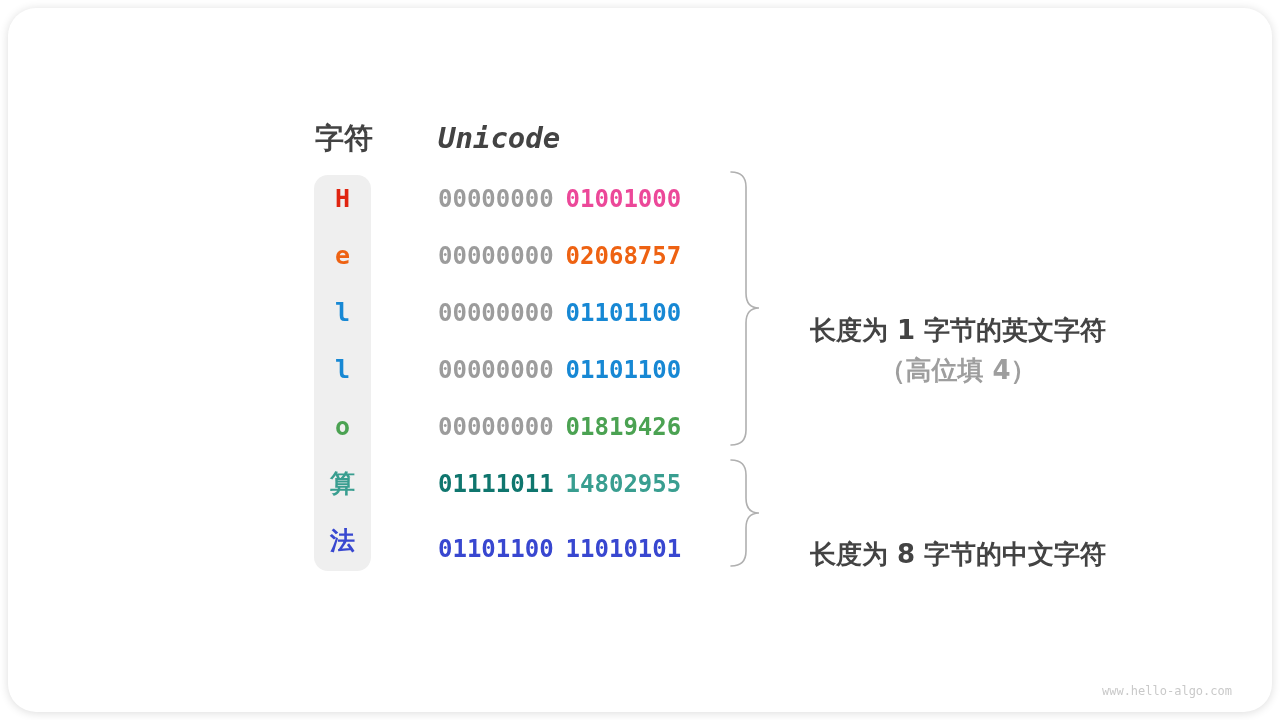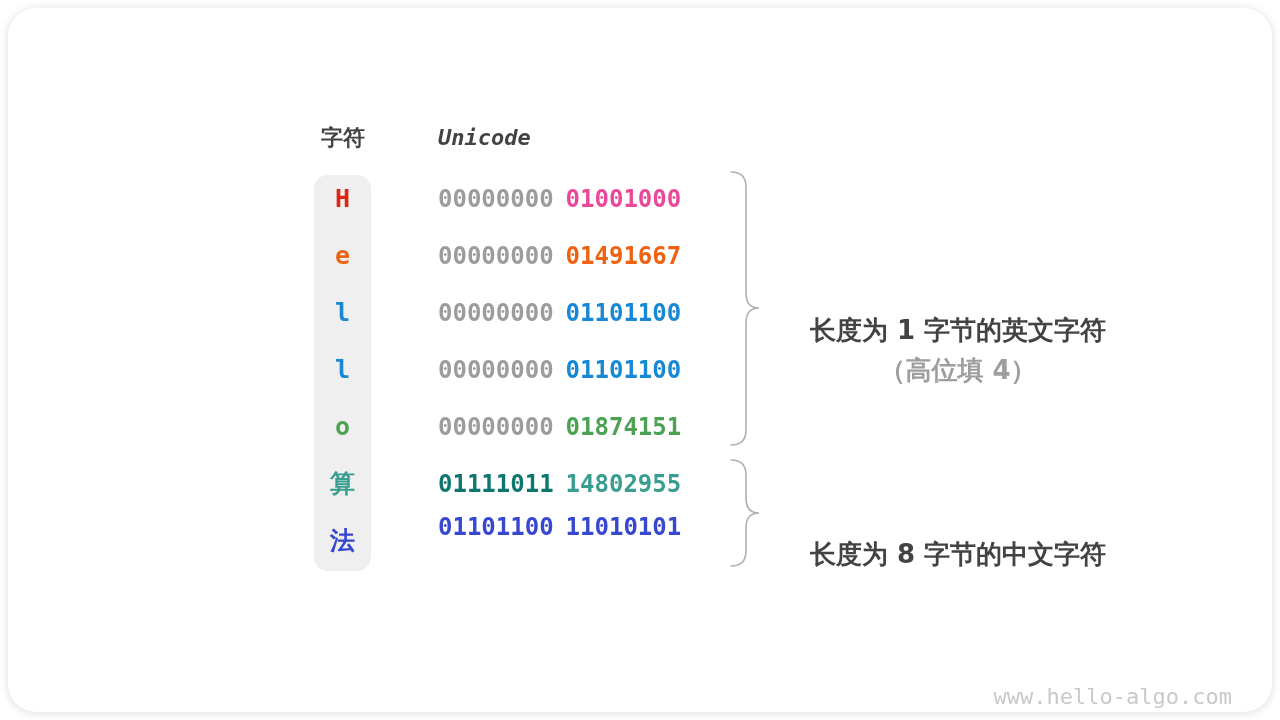--- a/index.html
+++ b/index.html
@@ -10,21 +10,21 @@
     overflow: hidden;
   }
   .card {
     position: absolute; left: 8px; top: 8px; width: 1264px; height: 704px;
     background: var(--card-bg, #ffffff);
     border-radius: 28px;
     box-shadow: 0 1px 10px rgba(0,0,0,0.14);
   }
   .hdr {
     position: absolute; height: 30px; line-height: 30px;
-    font-size: 22px; font-weight: 700; color: var(--text-dark, #3e3e3e);
+    font-size: 29px; font-weight: 700; color: var(--text-dark, #3e3e3e);
     white-space: nowrap;
   }
   .hdr-char { left: 307px; top: 115px; width: 56px; text-align: center; }
   .hdr-unicode {
     left: 430px; top: 115px; width: 242px; text-align: left;
     font-family: "DejaVu Sans Mono", monospace;
     font-style: italic;
   }
   .char-col {
     position: absolute; left: 306px; top: 167px; width: 57px; height: 396px;
@@ -51,66 +51,66 @@
     position: absolute; left: 750px; width: 400px; text-align: center;
     font-size: 26px; line-height: 40px; white-space: nowrap;
     color: var(--text-dark, #484848); font-weight: 600; margin-top: 44px;
   }
   .annot-1 { top: 258px; }
   .annot-2 { top: 482px; }
   .annot-sub { color: var(--text-gray, #9e9e9e); font-weight: 700; }
   .watermark {
     position: absolute; right: 40px; top: 676px;
     font-family: "DejaVu Sans Mono", monospace;
-    font-size: 22px; color: var(--watermark, #c9c9c9);
+    font-size: 12px; color: var(--watermark, #c9c9c9);
   }
 </style>
 </head>
 <body>
 
 <div class="stage">
   <div class="card">
 
     <div class="hdr hdr-char">字符</div>
     <div class="hdr hdr-unicode">Unicode</div>
 
     <div class="char-col"></div>
 
     <div class="char-cell" style="top: 176px; color: rgb(224, 36, 16);">H</div>
     <div class="bin-row" style="top:176px">
       <span class="byte1" style="color: rgb(156, 156, 156);">00000000</span><span class="byte2" style="color: #ec4899;">01001000</span>
     </div>
 
     <div class="char-cell" style="top: 233px; color: rgb(238, 98, 18);">e</div>
     <div class="bin-row" style="top:233px">
-      <span class="byte1" style="color: rgb(156, 156, 156);">00000000</span><span class="byte2" style="color: rgb(238, 98, 18);">01491667</span>
+      <span class="byte1" style="color: rgb(156, 156, 156);">00000000</span><span class="byte2" style="color: rgb(238, 98, 18);">02068757</span>
     </div>
 
     <div class="char-cell" style="top: 290px; color: rgb(23, 136, 212);">l</div>
     <div class="bin-row" style="top:290px">
       <span class="byte1" style="color: rgb(156, 156, 156);">00000000</span><span class="byte2" style="color: rgb(23, 136, 212);">01101100</span>
     </div>
 
     <div class="char-cell" style="top: 347px; color: rgb(23, 136, 212);">l</div>
     <div class="bin-row" style="top:347px">
       <span class="byte1" style="color: rgb(156, 156, 156);">00000000</span><span class="byte2" style="color: rgb(23, 136, 212);">01101100</span>
     </div>
 
     <div class="char-cell" style="top: 404px; color: rgb(75, 162, 82);">o</div>
     <div class="bin-row" style="top:404px">
-      <span class="byte1" style="color: rgb(156, 156, 156);">00000000</span><span class="byte2" style="color: rgb(75, 162, 82);">01874151</span>
+      <span class="byte1" style="color: rgb(156, 156, 156);">00000000</span><span class="byte2" style="color: rgb(75, 162, 82);">01819426</span>
     </div>
 
     <div class="char-cell" style="top: 461px; color: rgb(57, 158, 144);">算</div>
     <div class="bin-row" style="top:461px">
       <span class="byte1" style="color: #0f766e;">01111011</span><span class="byte2" style="color: rgb(57, 158, 144);">14802955</span>
     </div>
 
     <div class="char-cell" style="top: 518px; color: rgb(56, 71, 208);">法</div>
-    <div class="bin-row" style="top:504px">
+    <div class="bin-row" style="top:526px">
       <span class="byte1" style="color: rgb(56, 71, 208);">01101100</span><span class="byte2" style="color: rgb(56, 71, 208);">11010101</span>
     </div>
 
     <svg class="brace" style="left:715px; top:155px" width="45" height="295" viewBox="0 0 45 295">
       <path d="M 8,9 Q 23,9 23,24 L 23,130 Q 23,145 36,145 Q 23,145 23,160 L 23,267 Q 23,282 8,282"></path>
     </svg>
 
     <svg class="brace" style="left:715px; top:445px" width="45" height="125" viewBox="0 0 45 125">
       <path d="M 8,7 Q 23,7 23,22 L 23,45 Q 23,60 36,60 Q 23,60 23,75 L 23,98 Q 23,113 8,113"></path>
     </svg>

